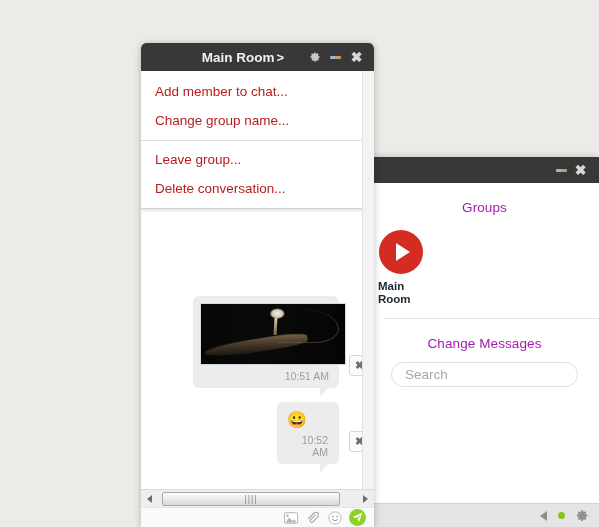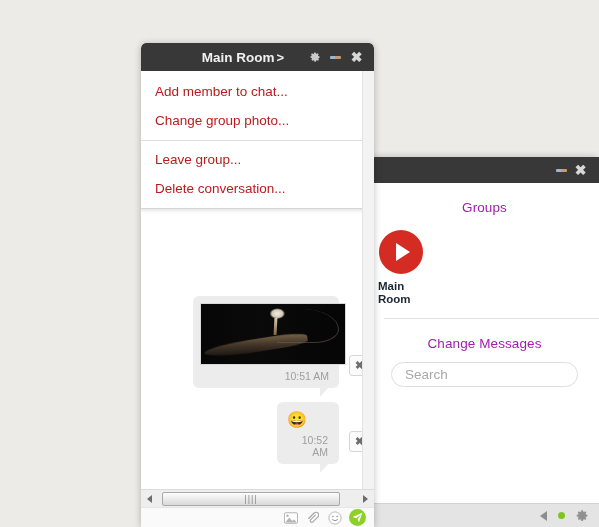--- a/index.html
+++ b/index.html
@@ -560,21 +560,21 @@
         <div class="msg-time">10:52 AM</div>
       </div>
       <div class="del-btn">✖</div>
     </div>
   </div>
 
   <div class="vscroll"></div>
 
   <div class="menu">
     <div class="menu-item">Add member to chat...</div>
-    <div class="menu-item">Change group photo...</div>
+    <div class="menu-item">Change group name...</div>
     <div class="menu-sep"></div>
     <div class="menu-item">Leave group...</div>
     <div class="menu-item">Delete conversation...</div>
   </div>
 
   <div class="hscroll">
     <div class="hs-arrow">
         <span class="tri-l"></span>
       </div>
     <div class="hs-track">

